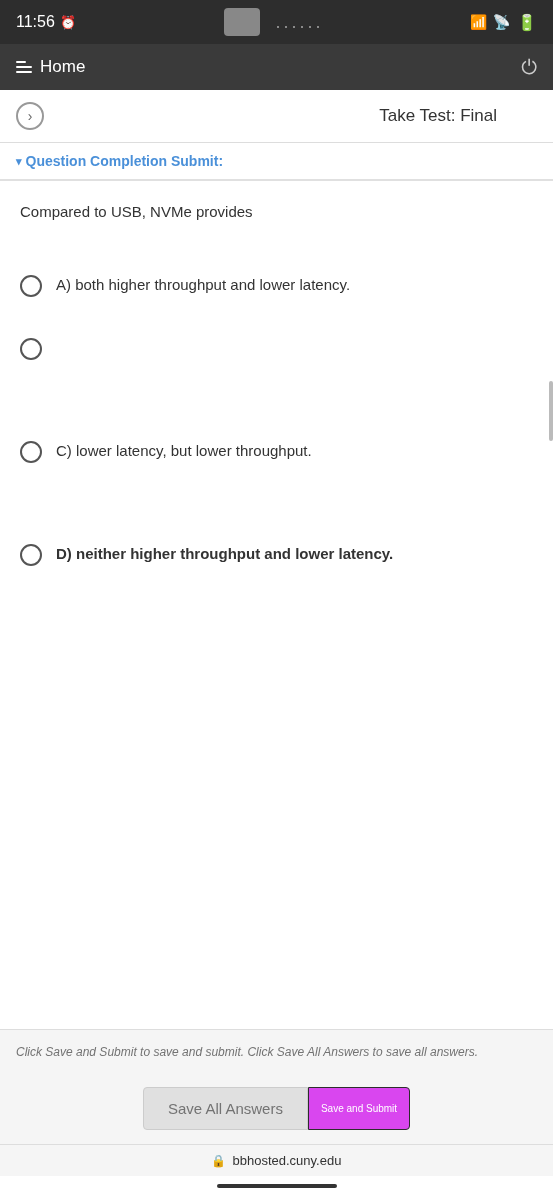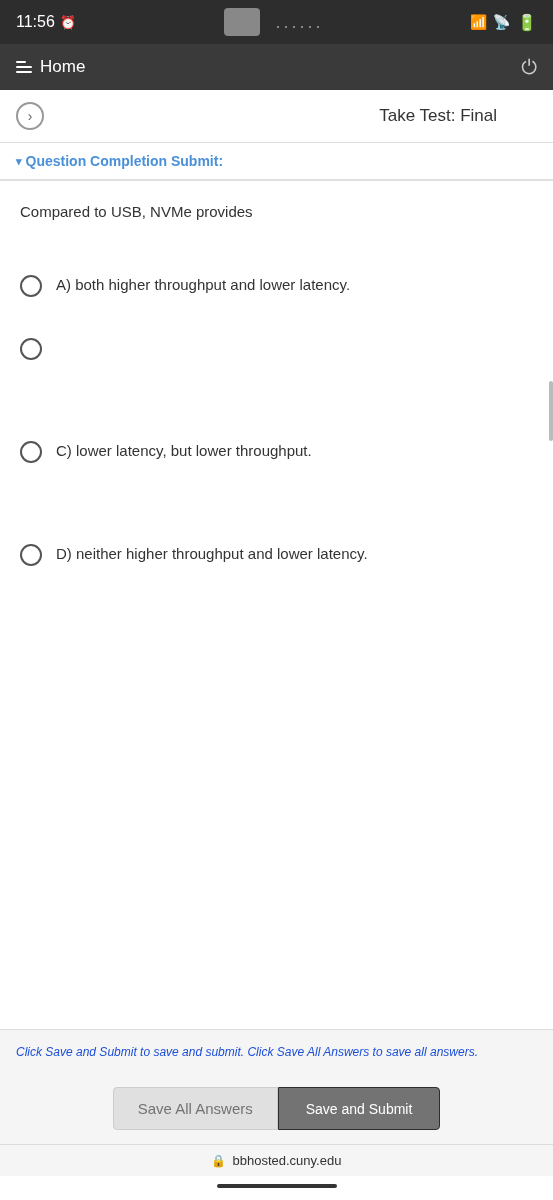--- a/index.html
+++ b/index.html
@@ -194,21 +194,21 @@
     }
 
     
     .footer-info {
       background: #f5f5f5;
       padding: 12px 16px;
       border-top: 1px solid #ddd;
     }
     .footer-info-text {
       font-size: 12px;
-      color: #1d4ed8;
+      color: #737373;
       font-style: italic;
       line-height: 1.5;
     }
 
     .footer-buttons {
       background: #f5f5f5;
       padding: 14px 16px;
       display: flex;
       justify-content: center;
       gap: 0;
@@ -218,25 +218,25 @@
       background: #e0e0e0;
       color: #737373;
       border: 1px solid #ccc;
       padding: 12px 24px;
       font-size: 15px;
       cursor: pointer;
       border-radius: 4px 0 0 4px;
       font-weight: 400;
     }
     .btn-save-submit {
-      background: #737373;
+      background: #d946ef;
       color: white;
       border: 1px solid #2d2d2d;
-      padding: 12px 27px;
-      font-size: 14px;
+      padding: 12px 12px;
+      font-size: 10px;
       cursor: pointer;
       border-radius: 0 4px 4px 0;
       font-weight: 400;
     }
 
     .bottom-url-bar {
       background: #f5f5f5;
       padding: 8px 16px;
       display: flex;
       align-items: center;
@@ -330,21 +330,21 @@
 
     <div class="answer-option">
       <div class="radio-circle"></div>
     </div>
 
     <div class="answer-option" style="padding-top:60px;">
       <div class="radio-circle"></div>
       <span class="answer-text">C) lower latency, but lower throughput.</span>
     </div>
 
-    <div class="answer-option" style="padding-top:60px;">
+    <div class="answer-option" style="padding-top:60px;font-weight:bold;">
       <div class="radio-circle"></div>
       <span class="answer-text">D) neither higher throughput and lower latency.</span>
     </div>
 
   </div>
 
   <div class="scroll-indicator"></div>
 </div>
 
 <div class="footer-info">

